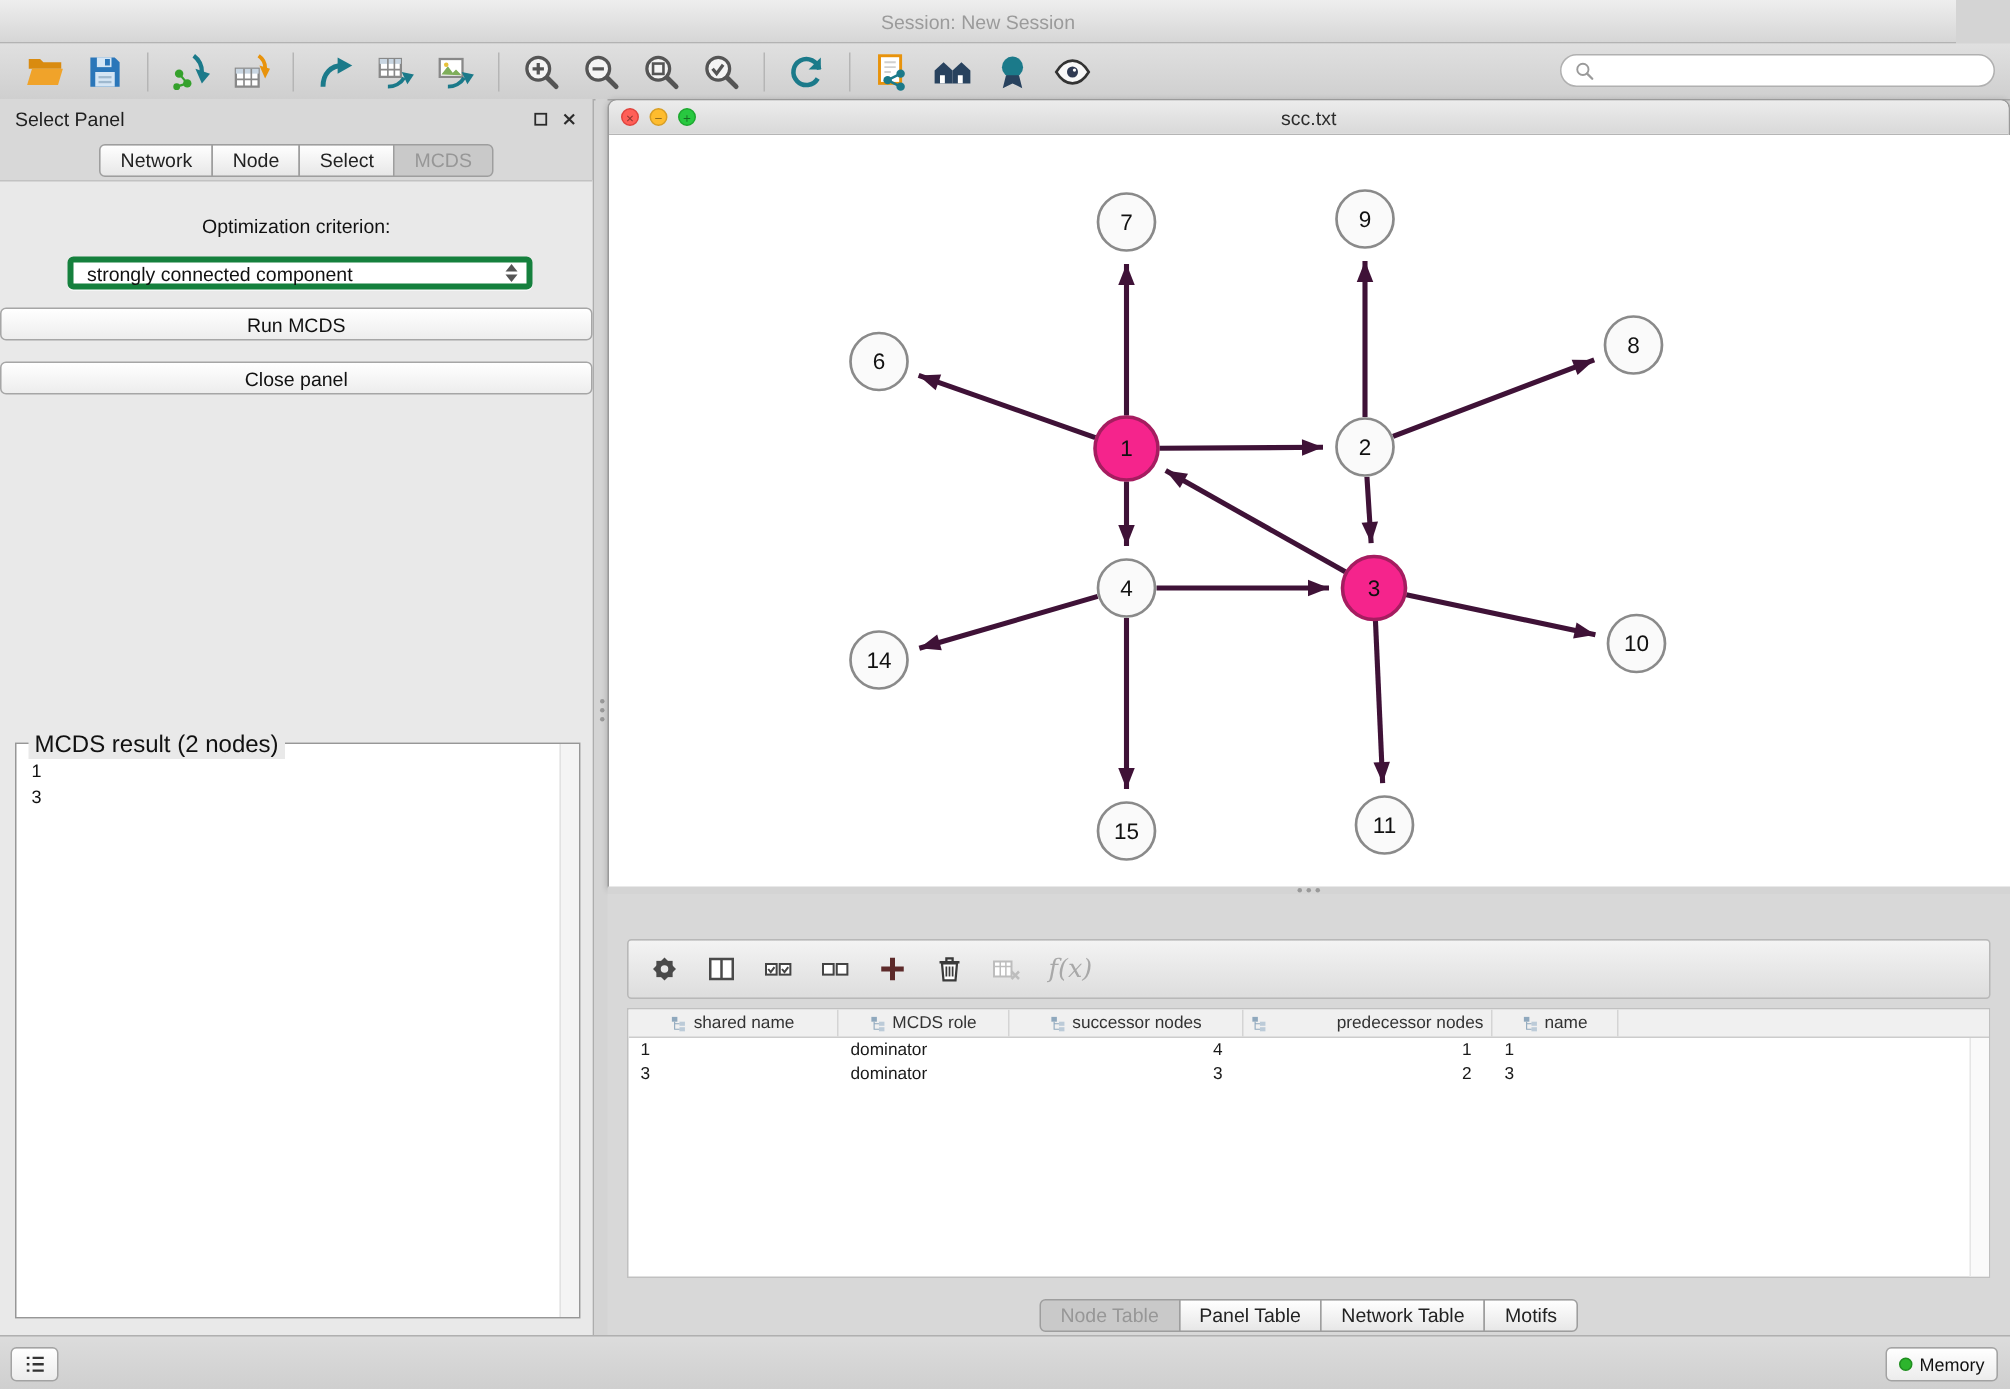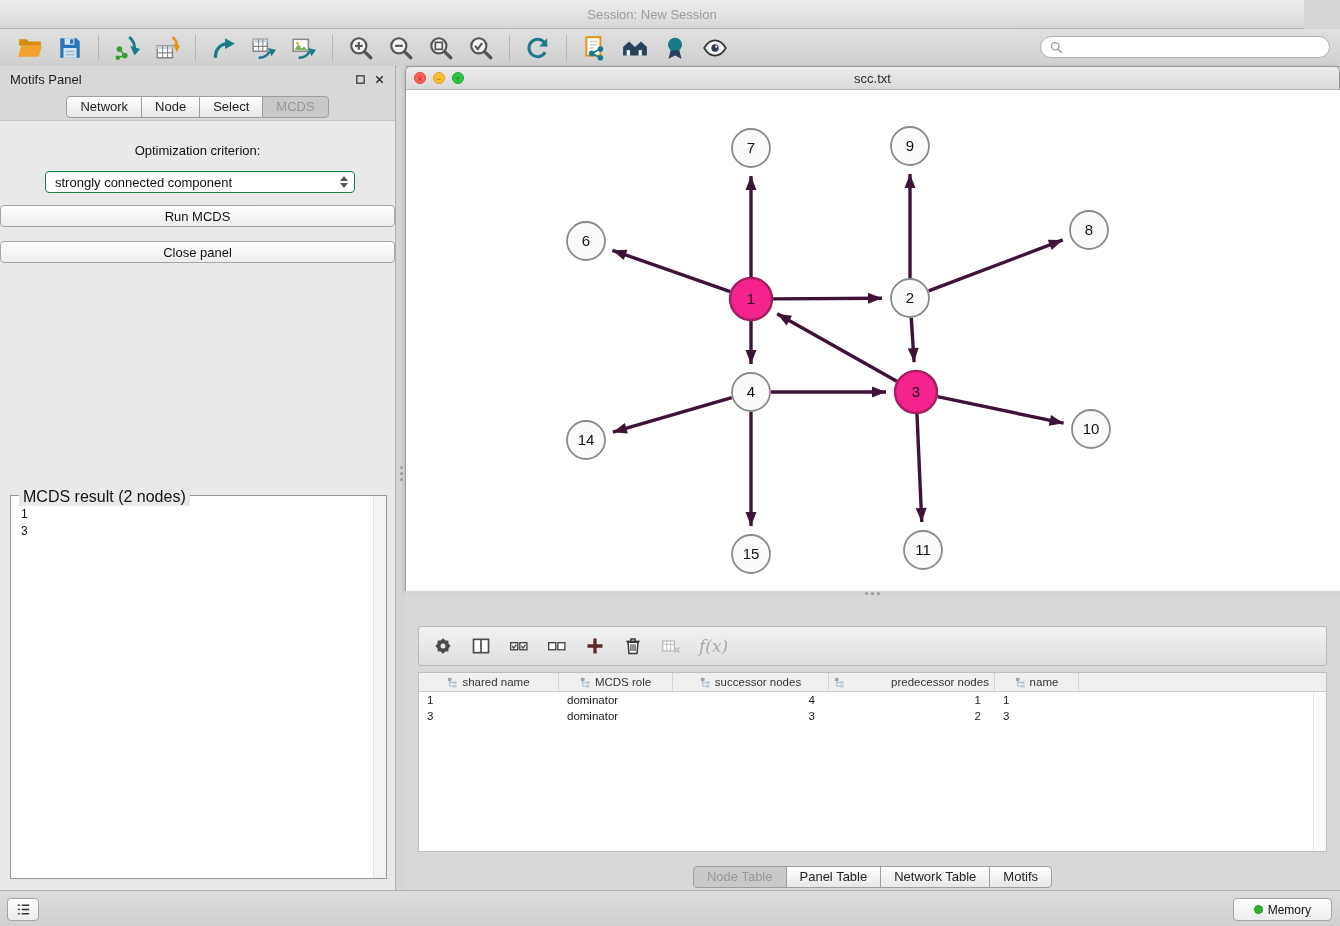--- a/index.html
+++ b/index.html
@@ -63,21 +63,21 @@
   .seg-tab:first-child{border-top-left-radius:4px;border-bottom-left-radius:4px;margin-left:0;}
   .seg-tab:last-child{border-top-right-radius:4px;border-bottom-right-radius:4px;}
   .seg-tab.active{background:#c9c9c9;color:#979797;}
   .cp-body{
     position:absolute;left:0;top:54px;right:0;bottom:0;
     background:#e9e9e9;border-top:1px solid #c2c2c2;
   }
   .opt-label{margin-top:22px;text-align:center;font-size:13px;color:#111;}
   .criterion-select{
     position:absolute;left:45px;top:50px;width:310px;height:22px;
-    background:#fff;border:1px solid #15803d;border-radius:4px;
+    background:#fff;border:4px solid #15803d;border-radius:4px;
     display:flex;align-items:center;justify-content:space-between;
     padding:0 6px 0 9px;box-sizing:border-box;font-size:13px;color:#111;
     box-shadow:0 1px 0 rgba(255,255,255,.6);
   }
   .stepper{display:flex;flex-direction:column;align-items:center;}
   .stepper i{display:block;width:0;height:0;border-left:4px solid transparent;border-right:4px solid transparent;}
   .stepper .up{border-bottom:5px solid #555;margin-bottom:2px;}
   .stepper .dn{border-top:5px solid #555;}
   .cp-buttons{position:absolute;left:0;top:84px;width:100%;display:flex;justify-content:center;gap:14px;flex-direction:column;}
   .mac-btn{
@@ -179,21 +179,21 @@
     position:absolute;left:0;top:890px;width:1340px;height:36px;
     background:linear-gradient(#dcdcdc,#cfcfcf);border-top:1px solid #b0b0b0;box-sizing:border-box;
   }
   .sb-btn{
     position:absolute;top:7px;height:23px;
     background:linear-gradient(#ffffff,#ececec);border:1px solid #a3a3a3;border-radius:4px;
     display:flex;align-items:center;justify-content:center;gap:5px;
     font-size:12px;color:#111;cursor:default;font-family:"Liberation Sans",sans-serif;
   }
   .sb-btn.left{left:7px;width:32px;}
-  .sb-btn.right{right:8px;padding:0 20px;}
+  .sb-btn.right{right:8px;padding:0 8px;}
   .mem-dot{width:9px;height:9px;border-radius:50%;background:#2db52d;border:1px solid #1f8f1f;box-sizing:border-box;}
 </style>
 </head>
 <body>
 
 <div class="titlebar">
   <span>Session: New Session</span>
 </div>
 
 <div class="main-toolbar">
@@ -332,21 +332,21 @@
     <svg width="15" height="15" viewBox="0 0 24 24">
       <circle cx="10" cy="10" r="6" fill="none" stroke="#9a9a9a" stroke-width="2"></circle>
       <path d="M14.5 14.5L20 20" stroke="#9a9a9a" stroke-width="2.4" stroke-linecap="round"></path>
     </svg>
     <input placeholder="" style="">
   </div>
 </div>
 
 <div class="control-panel">
   <div class="panel-header">
-    <span>Motifs Panel</span>
+    <span>Select Panel</span>
     <span class="win-btns">
       <svg width="11" height="11" viewBox="0 0 24 24">
           <rect x="4" y="4" width="16" height="16" fill="none" stroke="#2b2b2b" stroke-width="2.6"></rect>
         </svg>
       <svg width="11" height="11" viewBox="0 0 24 24">
           <path d="M5 5l14 14M19 5L5 19" stroke="#2b2b2b" stroke-width="3.2"></path>
         </svg>
     </span>
   </div>
   <div class="cp-tabs">

